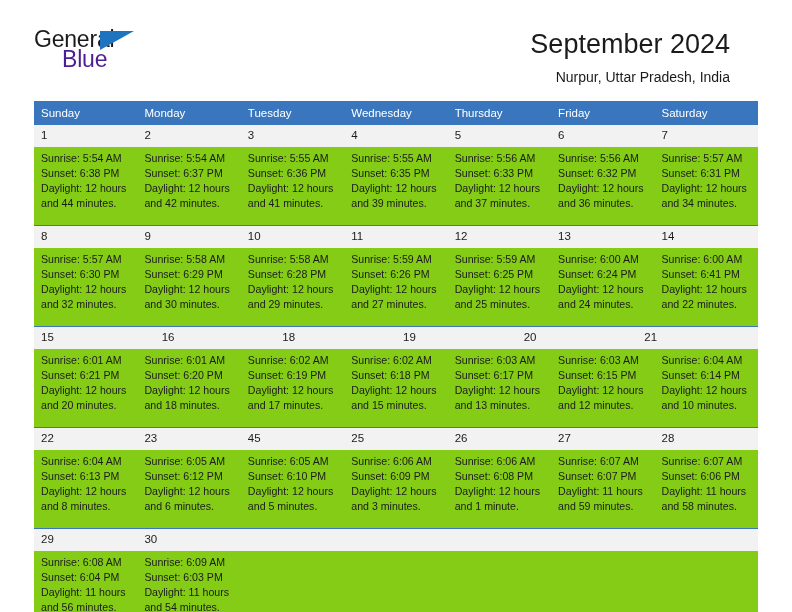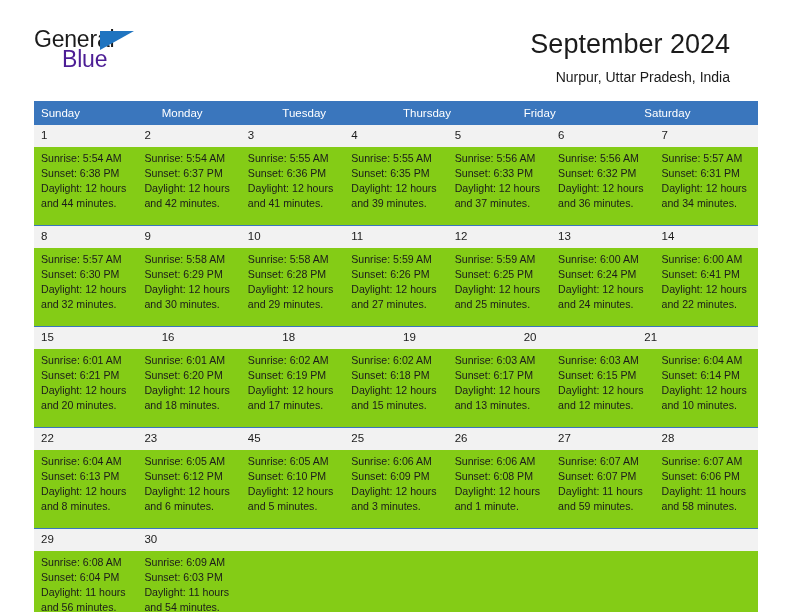--- a/index.html
+++ b/index.html
@@ -156,20 +156,21 @@
       <div class="cal-subtitle">Nurpur, Uttar Pradesh, India</div>
     </div>
 
   </div>
 
   <div class="calendar">
     <div class="weekdays">
         <div class="weekday">Sunday</div>
         <div class="weekday">Monday</div>
         <div class="weekday">Tuesday</div>
+        <div class="weekday">Wednesday</div>
         <div class="weekday">Thursday</div>
         <div class="weekday">Friday</div>
         <div class="weekday">Saturday</div>
       </div>
     <div id="weeks-container">
         <div class="week">
           <div class="week-daynums">
             <div class="daynum">1</div>
             <div class="daynum">2</div>
             <div class="daynum">3</div>

